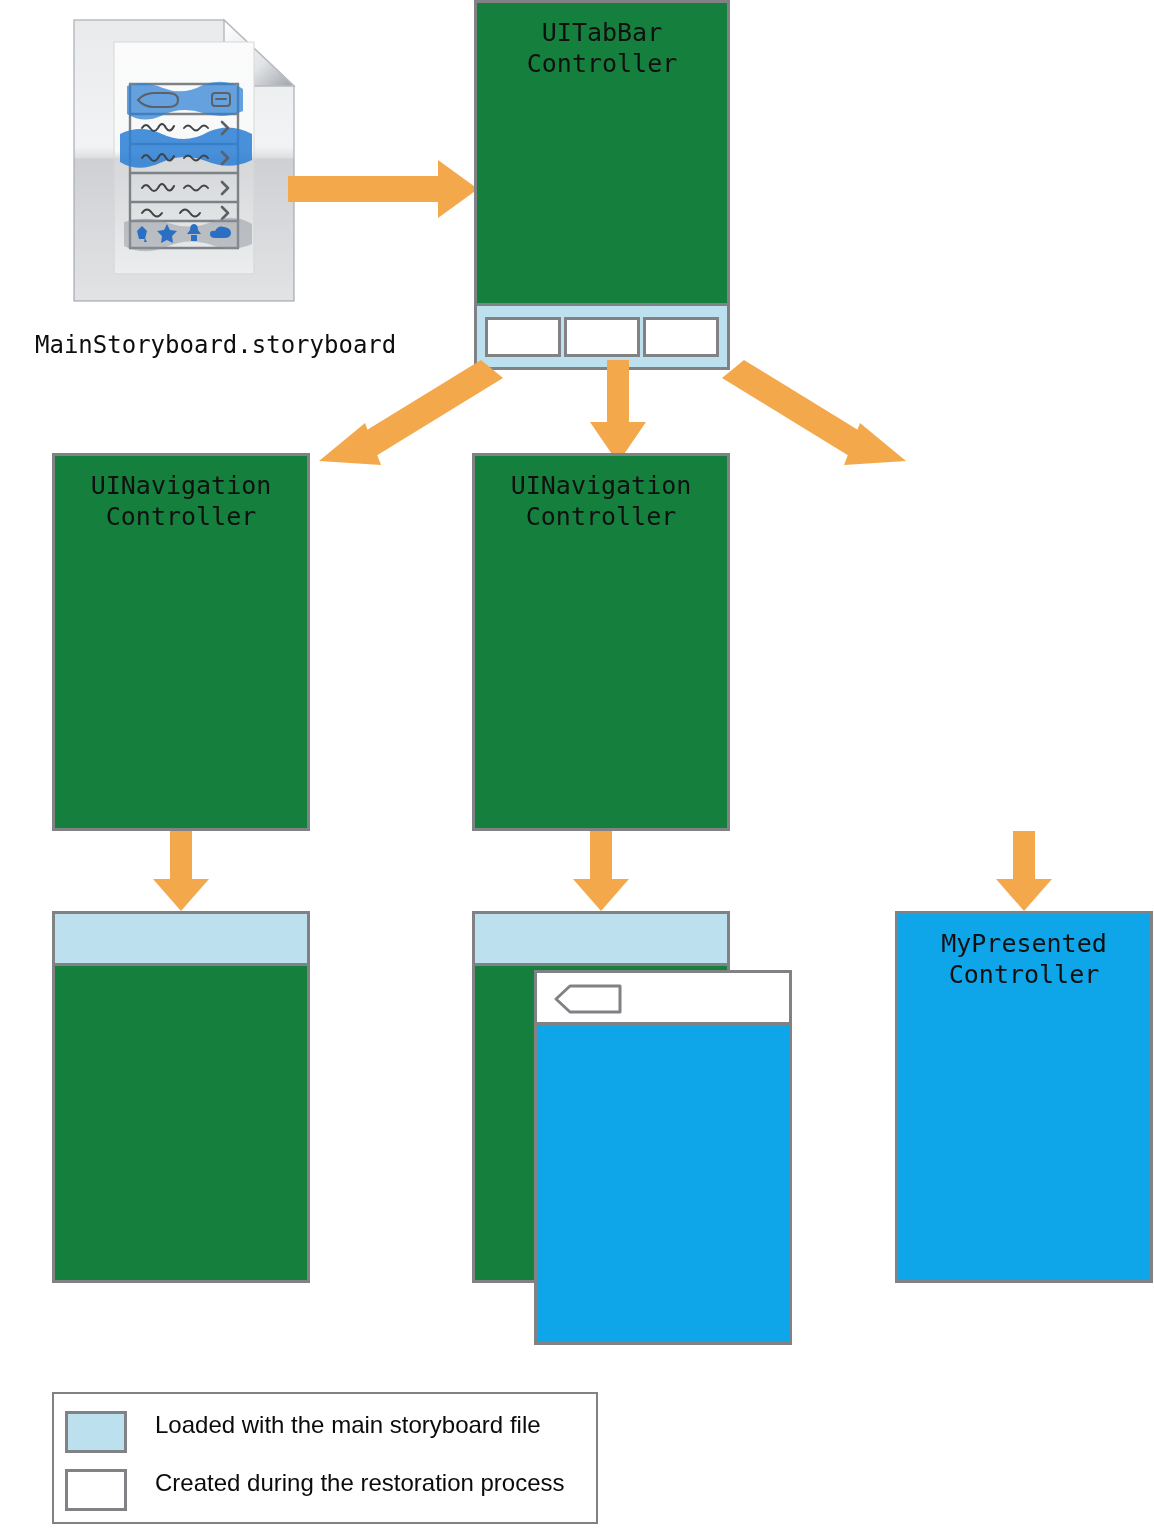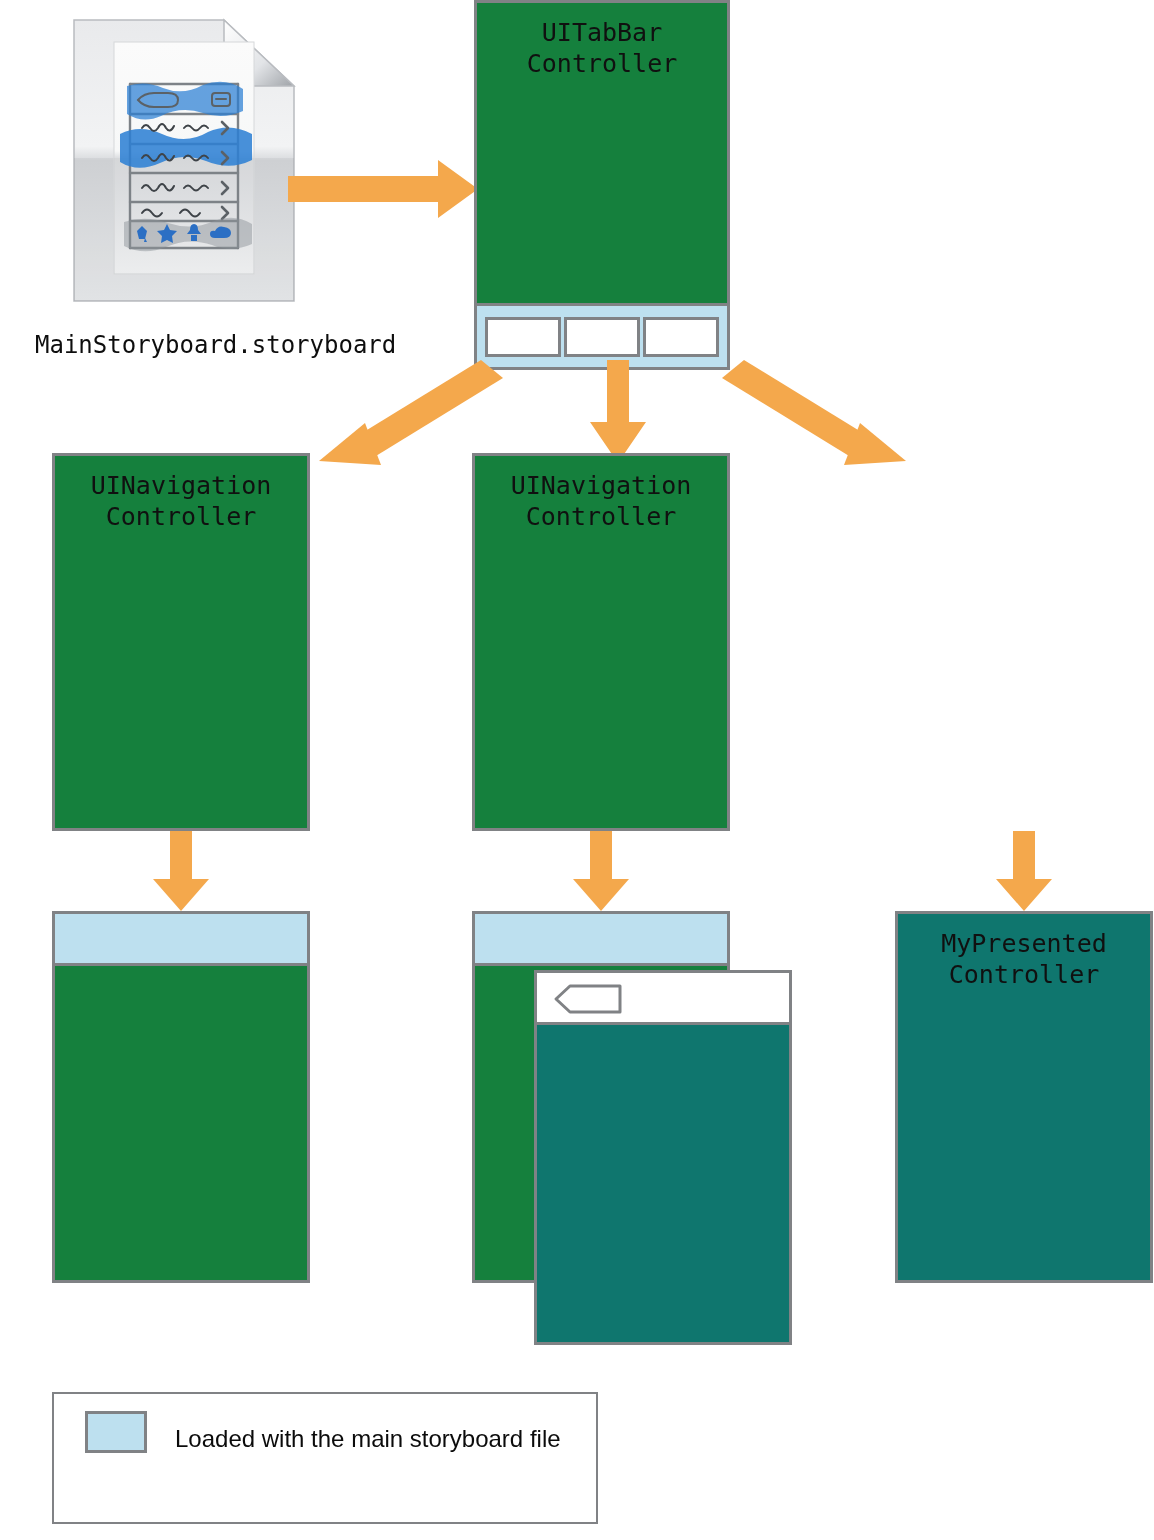--- a/index.html
+++ b/index.html
@@ -15,21 +15,21 @@
     overflow:hidden;
   }
 
   
   .vc-box{
     position:absolute;
     box-sizing:border-box;
     border:3px solid #808285;
     background:#15803d;
   }
-  .vc-box.white{ background:#0f766e; }
+  .vc-box.white{ background:#0ea5e9; }
 
   .vc-title{
     position:absolute;
     left:0; right:0;
     top:14px;
     text-align:center;
     font-family:"DejaVu Sans Mono", monospace;
     font-size:25px;
     line-height:31px;
     color:#101010;
@@ -106,23 +106,23 @@
     left:52px;
     top:1392px;
     width:546px;
     height:132px;
     border:2px solid #808285;
     background:#ffffff;
     box-sizing:border-box;
   }
   .legend-row{
     position:absolute;
-    left:31px;
+    left:11px;
     display:flex;
-    align-items:flex-end;
+    align-items:flex-start;
   }
   .legend-row.r0{ top:17px; }
   .legend-row.r1{ top:75px; }
   .legend-swatch{
     width:62px;
     height:42px;
     border:3px solid #808285;
     box-sizing:border-box;
     background:#bde0ef;
   }
@@ -336,15 +336,19 @@
   <div class="vc-box white" style="left:895px;top:911px;width:258px;height:372px;">
     <div class="vc-title">MyPresented
 Controller</div>
   </div>
 
   <div class="legend">
     <div class="legend-row r0">
       <div class="legend-swatch"></div>
       <div class="legend-text">Loaded with the main storyboard file</div>
     </div>
+    <div class="legend-row r1">
+      <div class="legend-swatch white"></div>
+      <div class="legend-text">Created during the restoration process</div>
+    </div>
   </div>
 
 </div>
 
 </body></html>

